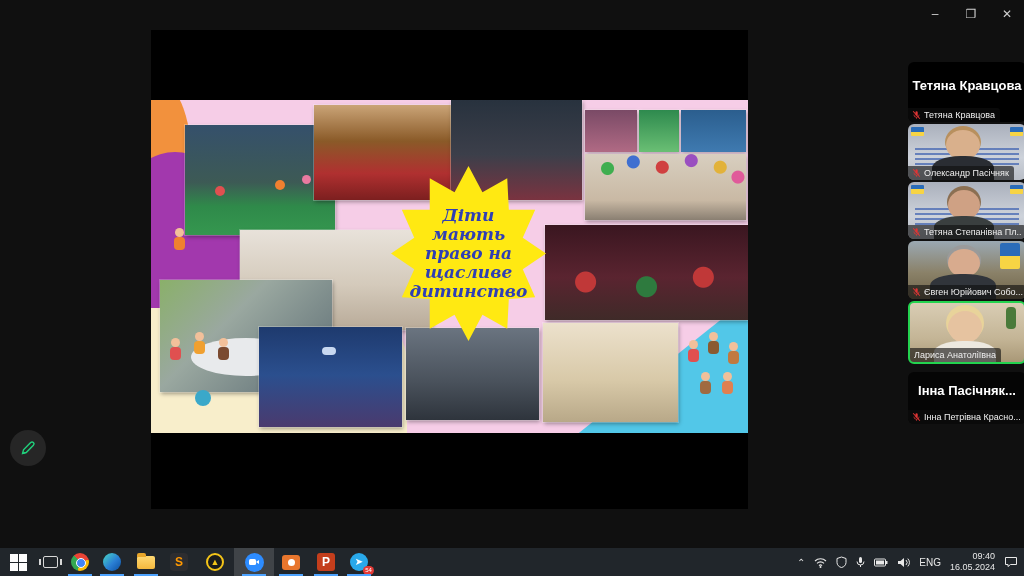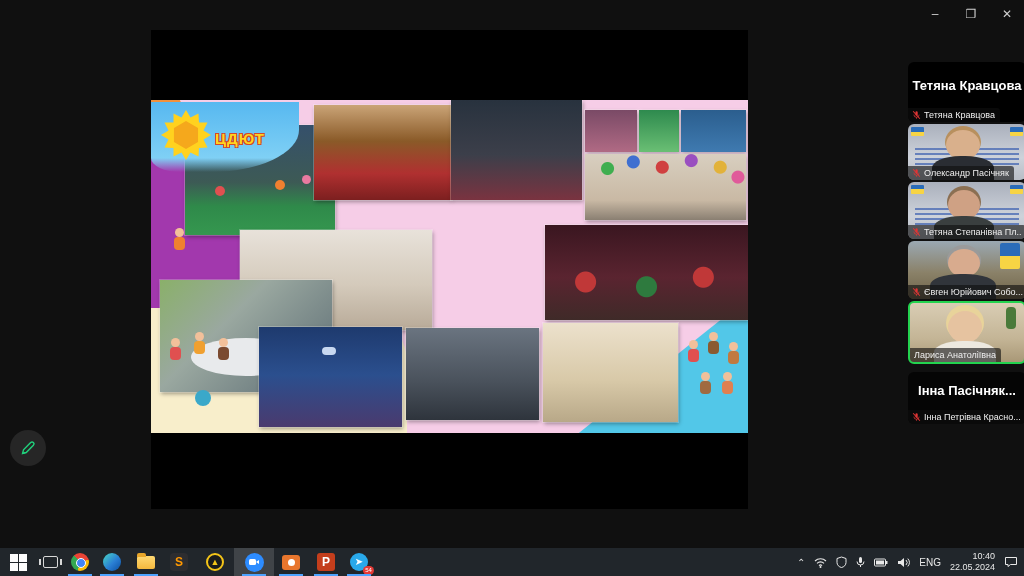--- a/index.html
+++ b/index.html
@@ -213,25 +213,30 @@
     <div class="photo ph-folk-group"></div>
     <div class="photo ph-computers">
         <i></i>
       </div>
     <div class="photo ph-ballet">
       <i class="spot" style="left:44%;top:20%;width:14px;height:8px;background:#c8d8f0;border-radius:4px;position:absolute;"></i>
     </div>
     <div class="photo ph-vyshyvanka"></div>
     <div class="photo ph-puppets"></div>
 
-    <div class="logo-sky">
-      <div class="logo-sun"></div>
-      <div class="logo-text">ЦДЮТ</div>
-    </div>
-
+
+    <div class="starburst">
+      <div class="starburst-text">
+        <div>Діти</div>
+        <div>мають</div>
+        <div>право на</div>
+        <div>щасливе</div>
+        <div>дитинство</div>
+      </div>
+    </div>
 
     <span class="kid" style="--c:#f08030; left:22px; top:128px;"></span>
     <span class="kid" style="--c:#e05050; left:18px; top:238px;"></span>
     <span class="kid" style="--c:#f0a030; left:42px; top:232px;"></span>
     <span class="kid" style="--c:#7a4a30; left:66px; top:238px;"></span>
     <span class="ball" style="left:44px; top:290px;"></span>
     <span class="kid" style="--c:#e05050; left:536px; top:240px;"></span>
     <span class="kid" style="--c:#8a5a30; left:556px; top:232px;"></span>
     <span class="kid" style="--c:#c07a40; left:576px; top:242px;"></span>
     <span class="kid" style="--c:#a06a40; left:548px; top:272px;"></span>
@@ -396,20 +401,20 @@
       <rect x="0.5" y="1" width="11" height="7" rx="1" fill="none" stroke="#e8e8e8"></rect>
       <rect x="2" y="2.5" width="8" height="4" fill="#e8e8e8"></rect>
       <rect x="12" y="3" width="1.5" height="3" fill="#e8e8e8"></rect>
     </svg>
     <svg width="13" height="11" viewBox="0 0 13 11">
       <path d="M1 4h2.5L7 1v9L3.5 7H1z" fill="#e8e8e8"></path>
       <path d="M9 3a3.5 3.5 0 0 1 0 5M10.8 1.6a6 6 0 0 1 0 7.8" stroke="#e8e8e8" fill="none"></path>
     </svg>
     <span class="tray-lang">ENG</span>
     <div class="tray-clock">
-      <div>10:40</div>
-      <div>22.05.2024</div>
+      <div>09:40</div>
+      <div>16.05.2024</div>
     </div>
     <svg width="14" height="12" viewBox="0 0 14 12">
       <path d="M1.5 1.5h11v7h-6l-2.5 2v-2h-2.5z" fill="none" stroke="#e8e8e8"></path>
     </svg>
   </div>
 </div>
 
 </body></html>

